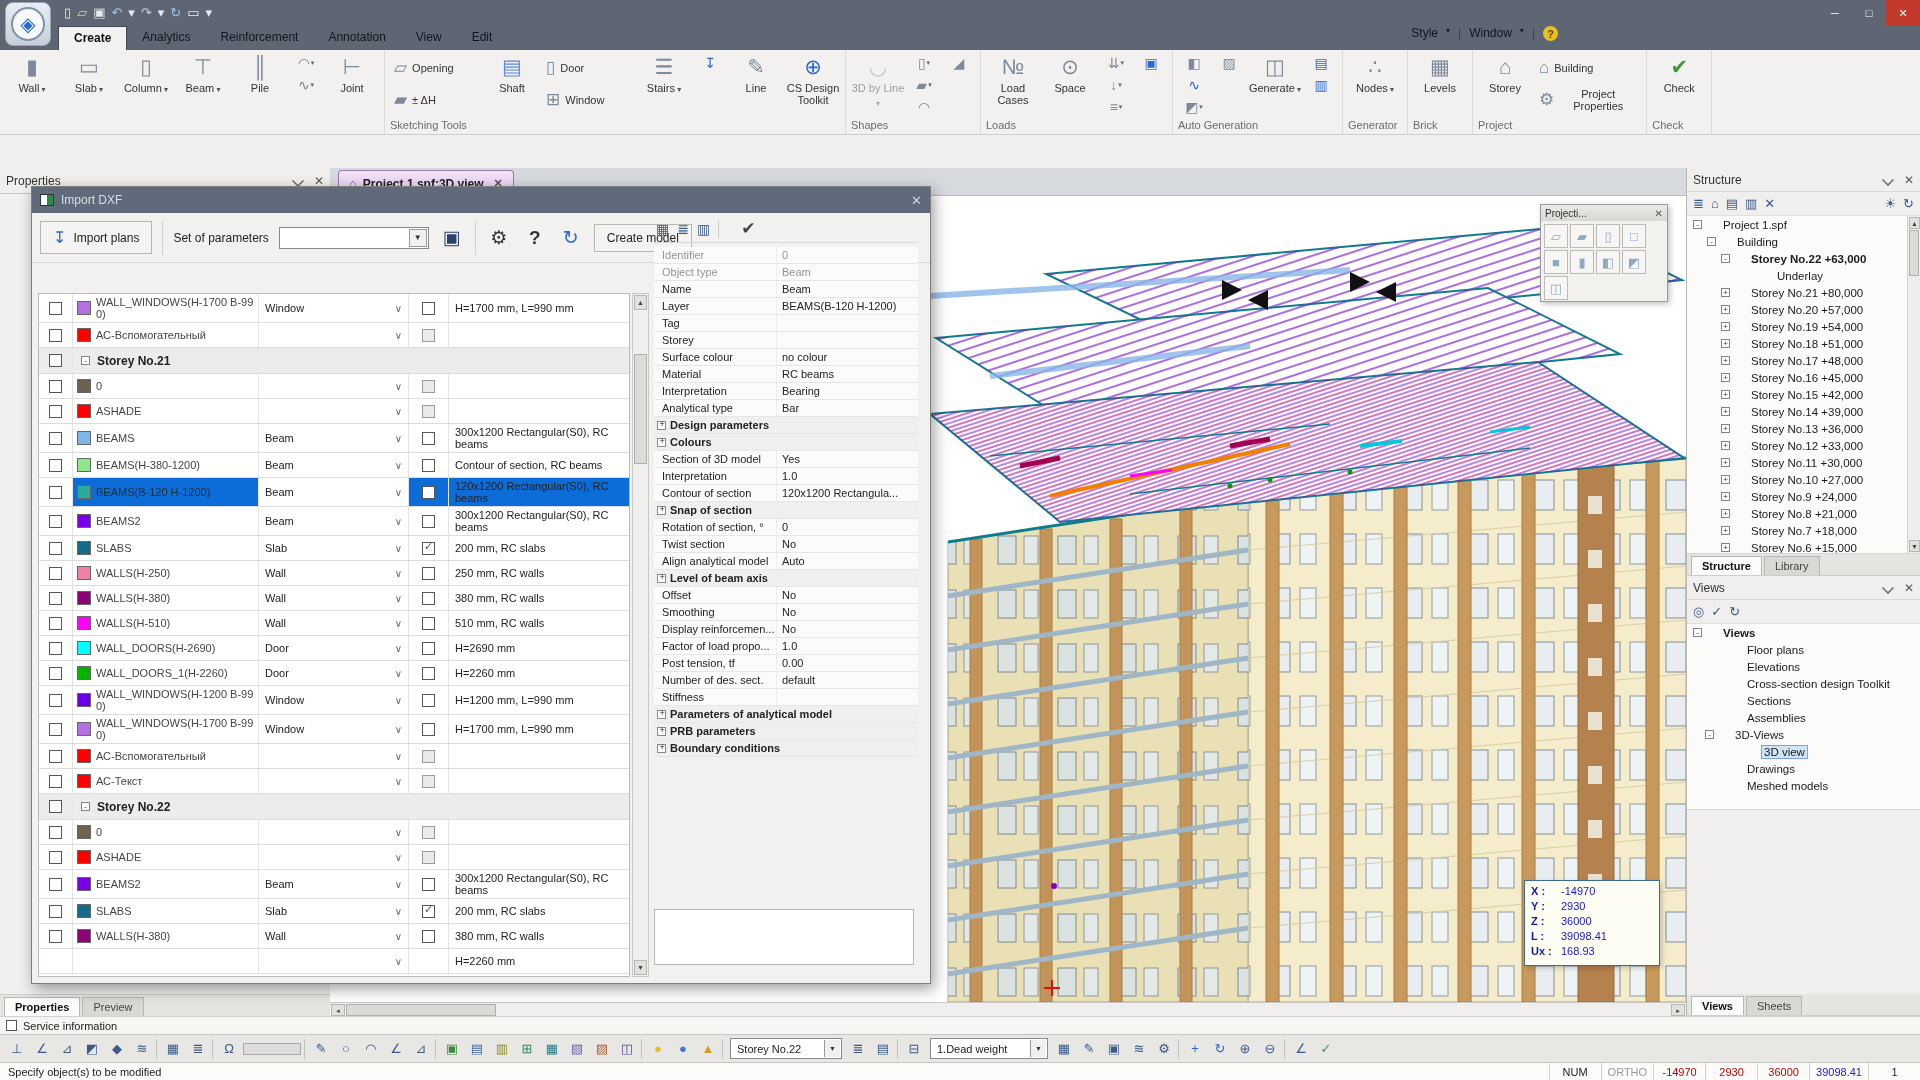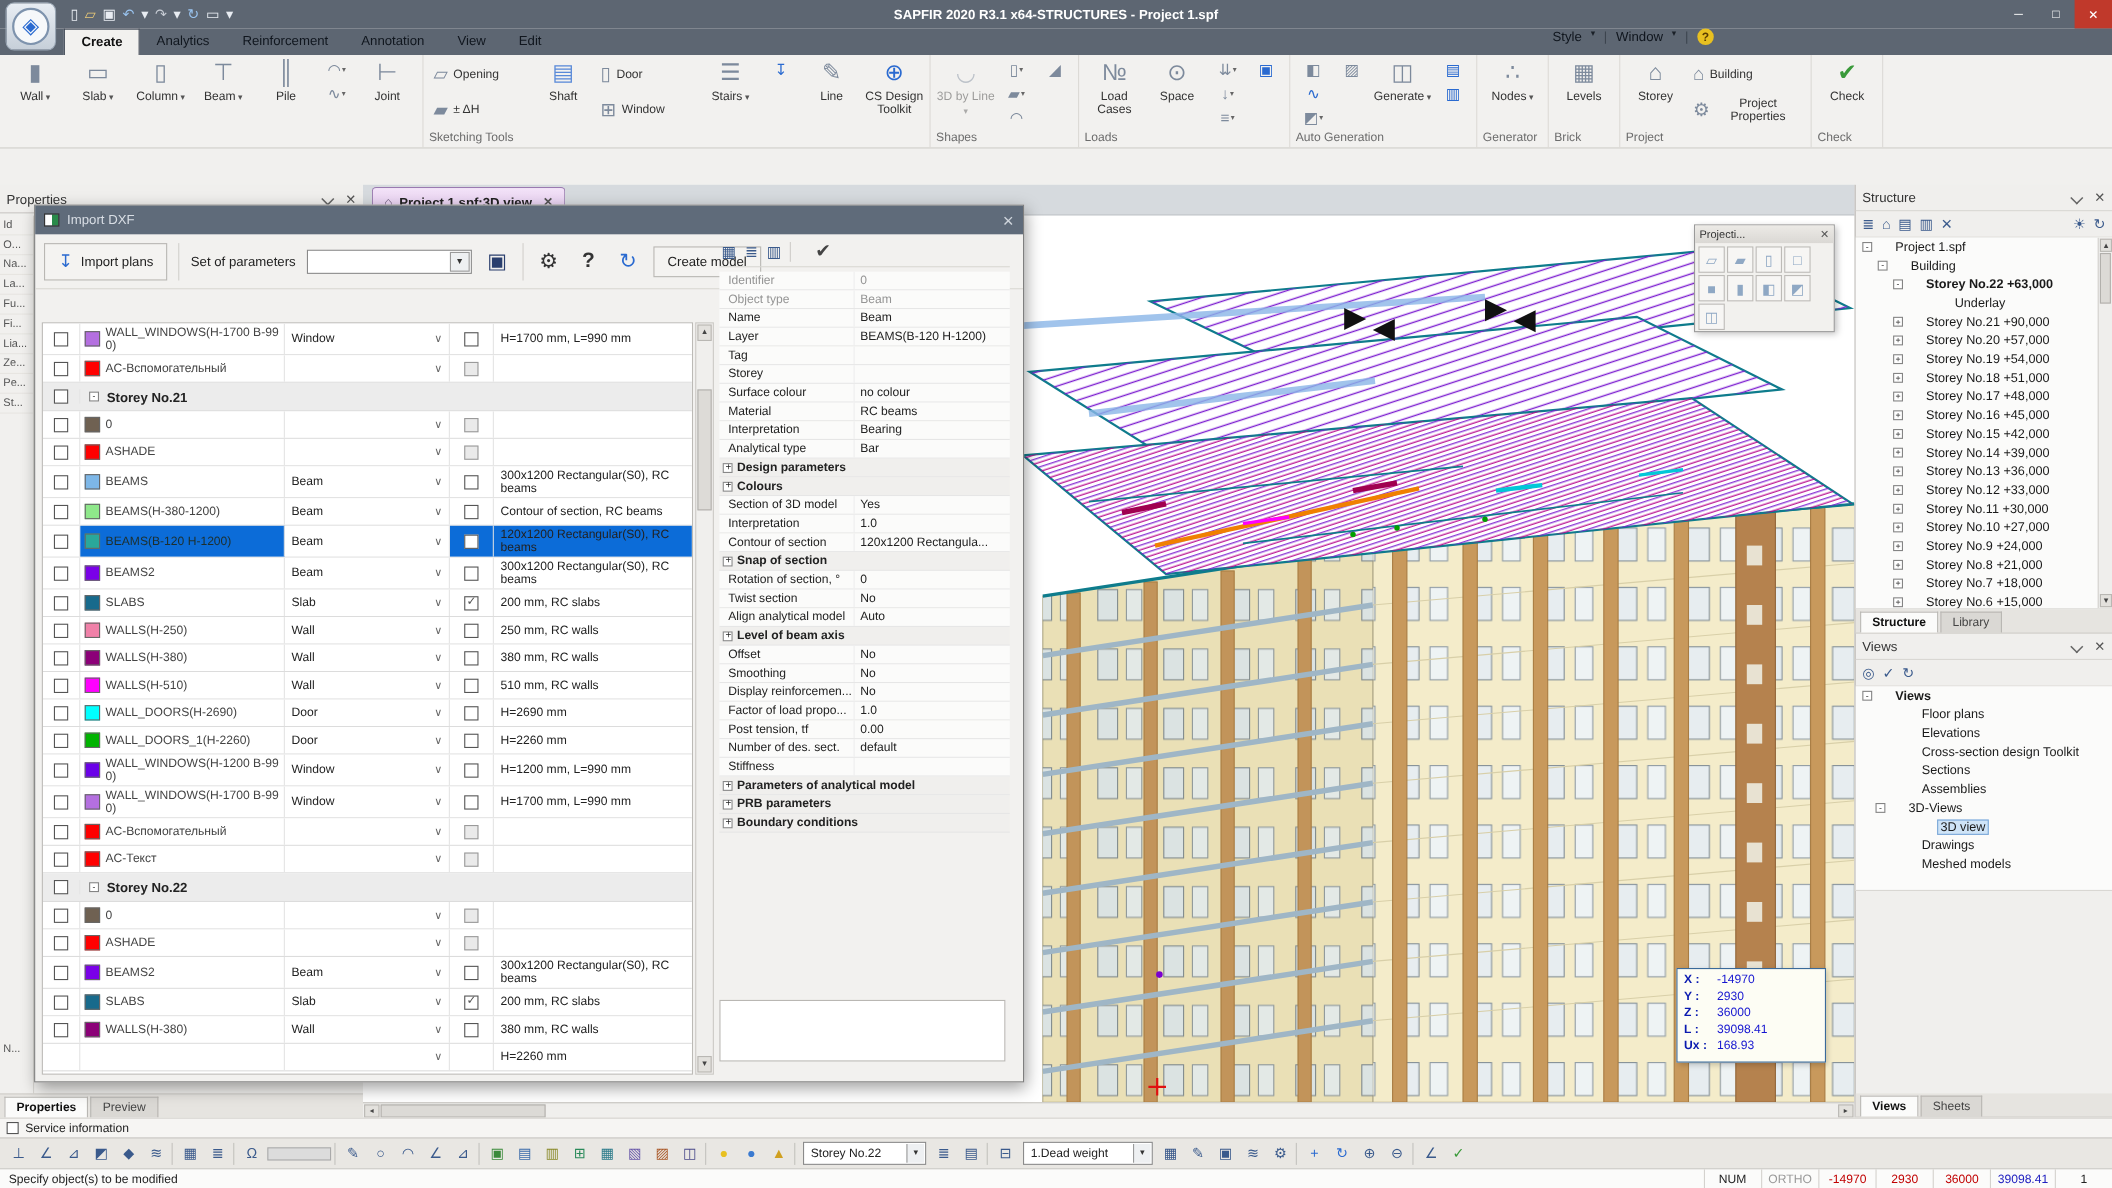--- a/index.html
+++ b/index.html
@@ -208,21 +208,20 @@
 
         <span class="qic">▾</span>
 
         <span class="qic" style="color: rgb(154, 196, 240);">↻</span>
 
         <span class="qic">▭</span>
 
         <span class="qic">▾</span>
 
     </div>
-    <div class="wtitle">SAPFIR 2020 R3.1 x64-STRUCTURES - Project 1.spf</div>
     <div class="winbtns">
 
         <span class="wb">─</span>
 
         <span class="wb">□</span>
 
         <span class="wb close">✕</span>
 
     </div>
   </div>
@@ -529,35 +528,20 @@
         </div>
 
     </div>
   </div>
 
   <div class="phead">
     <span>Properties</span>
     <span class="sp"></span>
     <span class="pinic"></span>
     <span class="xic">✕</span>
-  </div>
-  <div class="leftstrip">
-    <div>
-      <div class="lsrow">Id</div>
-        <div class="lsrow">O...</div>
-        <div class="lsrow">Na...</div>
-        <div class="lsrow">La...</div>
-        <div class="lsrow">Fu...</div>
-        <div class="lsrow">Fi...</div>
-        <div class="lsrow">Lia...</div>
-        <div class="lsrow">Ze...</div>
-        <div class="lsrow">Pe...</div>
-        <div class="lsrow">St...</div>
-    </div>
-    <div class="lsnote">N...</div>
   </div>
 
   <div class="viewtabbar">
     <div class="vtab">
       <span class="hic">⌂</span>
       <span>Project 1.spf:3D view</span>
       <span class="xs">✕</span>
     </div>
   </div>
 
@@ -1459,21 +1443,21 @@
             <span class="tind" style="width: 56px;"></span>
             <span class="exp"></span>
             <span class="tic" data-ic="underlay"></span>
             <span class="tlabel">Underlay</span>
           </div>
 
           <div class="trow">
             <span class="tind" style="width: 30px;"></span>
             <span class="exp">+</span>
             <span class="tic" data-ic="storey"></span>
-            <span class="tlabel">Storey No.21 +90,000</span>
+            <span class="tlabel">Storey No.21 +80,000</span>
           </div>
 
           <div class="trow">
             <span class="tind" style="width: 30px;"></span>
             <span class="exp">+</span>
             <span class="tic" data-ic="storey"></span>
             <span class="tlabel">Storey No.20 +57,000</span>
           </div>
 
           <div class="trow">

